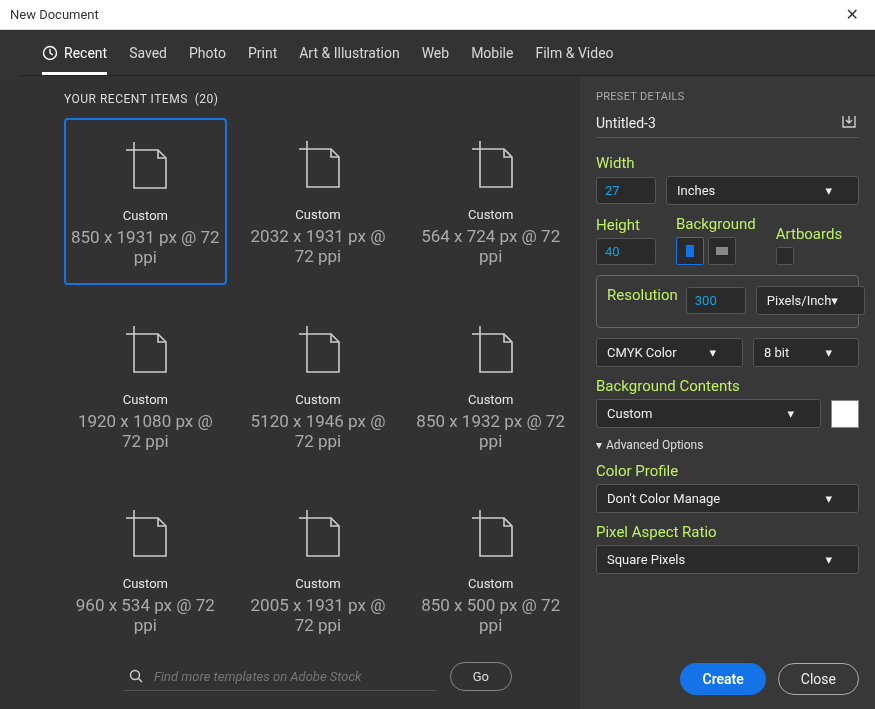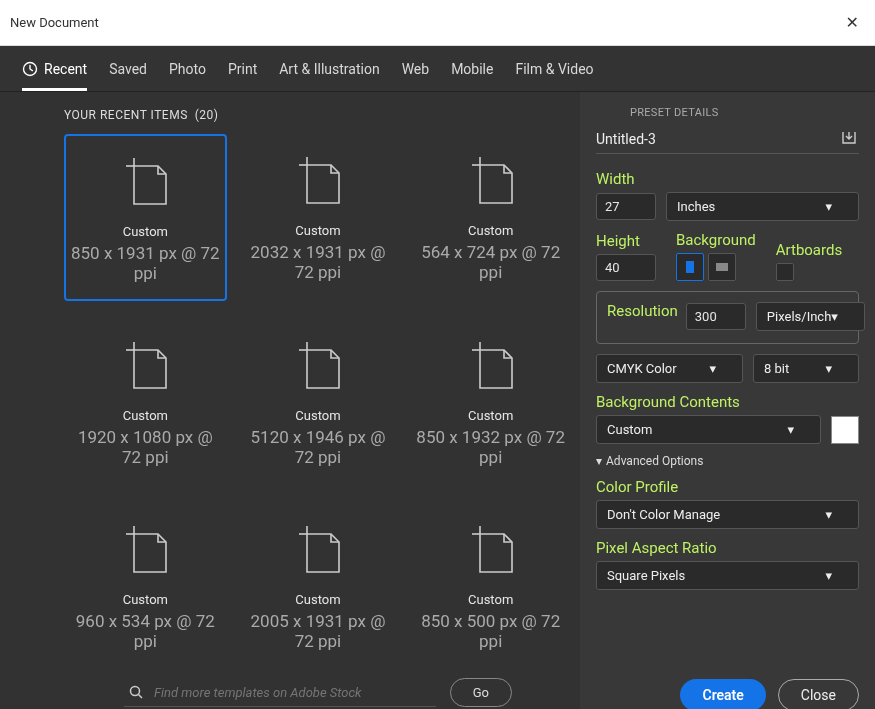--- a/index.html
+++ b/index.html
@@ -1,53 +1,53 @@
 <!DOCTYPE html>
 <html><head>
 <meta charset="utf-8">
 <style>
   * { box-sizing: border-box; margin: 0; padding: 0; font-family: -apple-system, 'Segoe UI', Roboto, sans-serif; }
   body { width: 875px; height: 709px; background: #fff; overflow: hidden; color: #ddd; font-size: 13px; }
 
-  .titlebar { height: 46px; background: #fff; display: flex; align-items: center; padding: 0 10px; border-bottom: 1px solid #ddd; }
+  .titlebar { height: 30px; background: #fff; display: flex; align-items: center; padding: 0 10px; border-bottom: 1px solid #ddd; }
   .titlebar-title { color: #333; font-size: 13px; }
   .titlebar-close { margin-left: auto; color: #333; font-size: 16px; cursor: pointer; padding: 0 6px; }
 
   .app { background: #333; height: calc(100% - 30px); display: flex; flex-direction: column; }
 
-  .tabs { display: flex; gap: 22px; padding: 0 22px; height: 46px; align-items: center; background: #333; border-bottom: 1px solid #222; }
+  .tabs { display: flex; gap: 22px; padding: 0 22px; height: 46px; align-items: center; background: #333; border-bottom: 1px solid #222; margin-left: 20px; }
   .tab { color: #d8d8d8; font-size: 14px; cursor: pointer; display: flex; align-items: center; gap: 6px; height: 100%; }
   .tab.active { color: #fff; border-bottom: 3px solid #fff; padding-top: 3px; }
 
   .body { flex: 1; display: flex; background: #323232; overflow: hidden; padding-left: 46px; }
 
   .left { flex: 1; background: #323232; padding: 16px 8px 12px 18px; display: flex; flex-direction: column; }
   .recent-head { font-size: 12px; color: #ddd; letter-spacing: .5px; margin-bottom: 12px; }
   .grid { display: grid; grid-template-columns: repeat(3, 1fr); gap: 18px 10px; flex: 1; }
   .card { border: 1px solid transparent; border-radius: 4px; padding: 10px 4px 14px; text-align: center; cursor: pointer; }
   .card.selected { border: 2px solid #1473e6; }
   .card-icon { height: 72px; display: flex; align-items: center; justify-content: center; }
   .card-title { font-size: 13px; color: #e6e6e6; margin-top: 6px; }
   .card-sub { font-size: 17px; color: #aaa; margin-top: 4px; }
 
   .search-row { display: flex; align-items: center; gap: 14px; padding: 10px 60px 6px 60px; }
   .search-box { flex: 1; display: flex; align-items: center; gap: 10px; border-bottom: 1px solid #555; padding: 6px 4px; }
   .search-box input { background: transparent; border: none; color: #aaa; font-style: italic; font-size: 13px; outline: none; flex: 1; }
   .go-btn { border: 1px solid #888; border-radius: 18px; padding: 6px 22px; color: #ddd; background: transparent; cursor: pointer; font-size: 13px; }
 
   .right { width: 295px; background: #383838; padding: 14px 16px 14px 16px; display: flex; flex-direction: column; gap: 10px; overflow: hidden; }
-  .sect-label { font-size: 11px; color: #aaa; text-transform: uppercase; letter-spacing: .3px; margin-left: 34px; }
+  .sect-label { font-size: 11px; color: #aaa; text-transform: uppercase; letter-spacing: .3px; }
   .fld-label { font-size: 15px; color: #bef264; }
   .doc-name-row { display: flex; align-items: center; border-bottom: 1px solid #555; padding-bottom: 4px; margin-bottom: 6px; }
   .doc-name { flex: 1; font-size: 14px; color: #eee; }
   .save-icon { width: 20px; height: 20px; }
 
   .row { display: flex; gap: 10px; align-items: center; }
   .col { display: flex; flex-direction: column; gap: 4px; }
-  .input { background: #2a2a2a; border: 1px solid #555; color: #e5e5e5; padding: 5px 8px; font-size: 13px; border-radius: 3px; width: 60px; }
+  .input { background: #2a2a2a; border: 1px solid #555; color: #0ea5e9; padding: 5px 8px; font-size: 13px; border-radius: 3px; width: 60px; }
   .select { background: #2a2a2a; border: 1px solid #555; color: #eee; padding: 6px 26px 6px 10px; font-size: 13px; border-radius: 3px; position: relative; cursor: pointer; flex: 1; display: flex; align-items: center; }
   .chev { margin-left: auto; }
   .orient-btn { width: 28px; height: 28px; border: 1px solid #555; background: #2a2a2a; display: flex; align-items: center; justify-content: center; cursor: pointer; border-radius: 2px; }
   .orient-btn.active { border-color: #1473e6; }
   .chk { width: 18px; height: 18px; border: 1px solid #555; background: #2a2a2a; border-radius: 2px; }
 
   .res-group { border: 1px solid #666; border-radius: 4px; padding: 10px 10px 12px 10px; display: flex; flex-direction: row; gap: 8px; }
 
   .swatch { width: 28px; height: 28px; background: #fff; border: 1px solid #888; }
 

